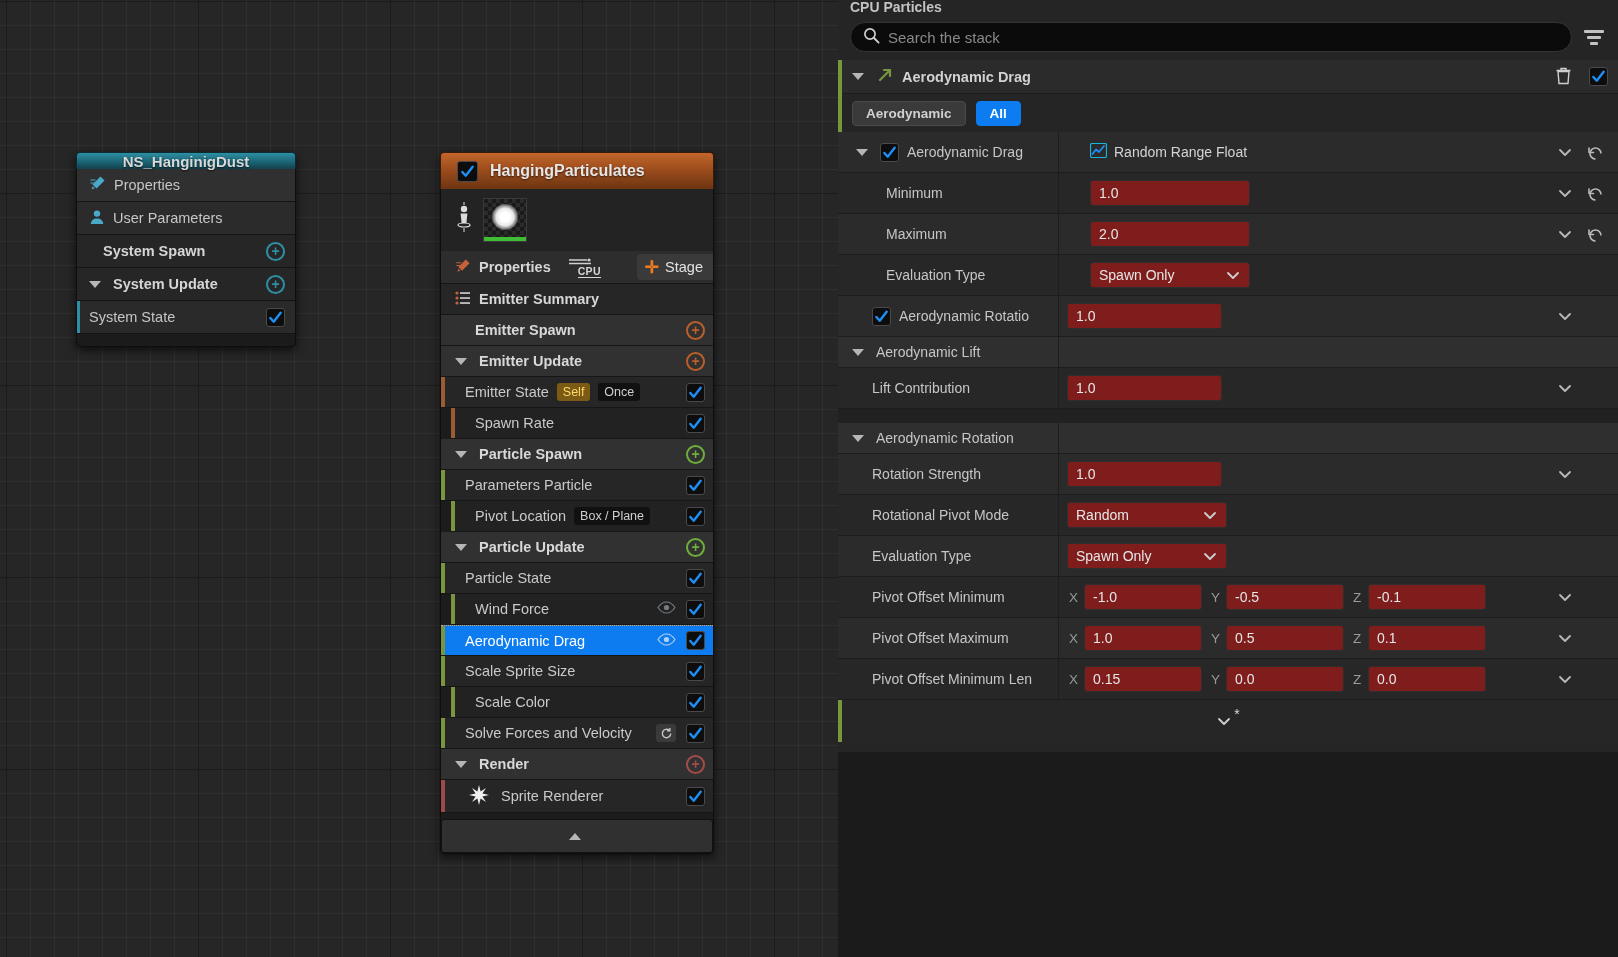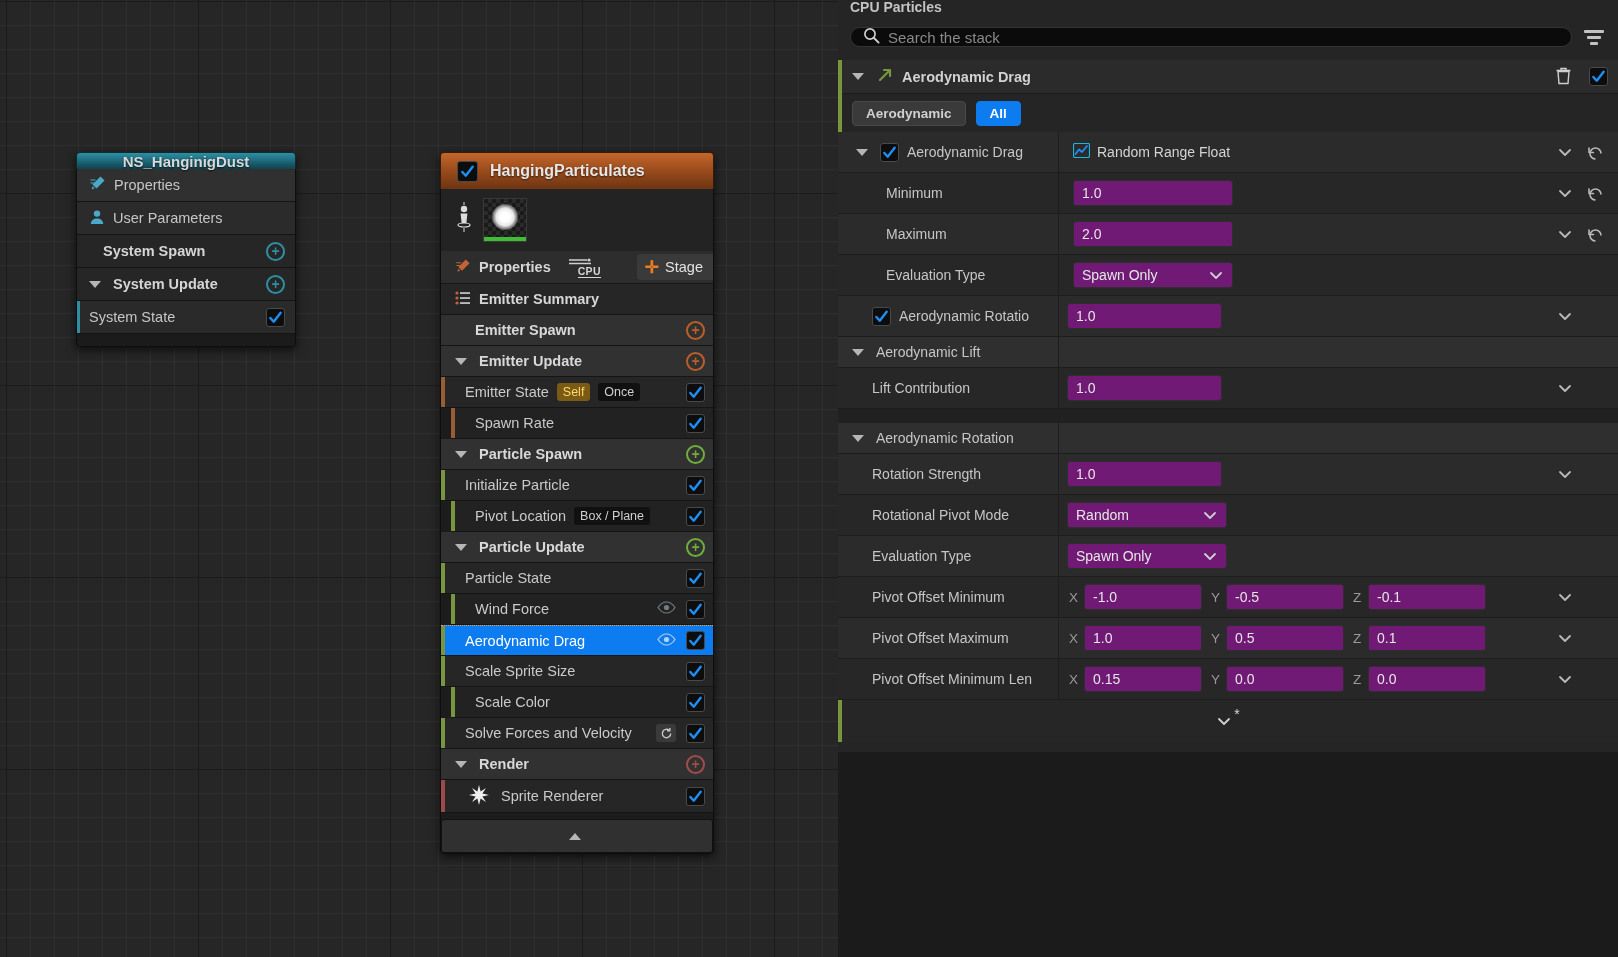--- a/index.html
+++ b/index.html
@@ -145,21 +145,21 @@
   #details {
     position:absolute; left:838px; top:0; width:780px; height:957px;
     background:#252525;
   }
   .panel-title {
     height:14px; color:#c3c3c3; font-size:14px; font-weight:bold;
     padding-left:12px; overflow:hidden; line-height:14px;
   }
   .searchbar { height:46px; display:flex; align-items:center; gap:10px; padding:0 12px; }
   .searchbox {
-    flex:1; height:20px; background:#0b0b0b; border:1px solid #343434;
+    flex:1; height:30px; background:#0b0b0b; border:1px solid #343434;
     border-radius:15px; display:flex; align-items:center; gap:8px; padding:0 12px;
   }
   .searchbox .ph { color:#8a8a8a; font-size:15px; }
   .filter-icon { width:24px;height:24px; display:flex;flex-direction:column;
     align-items:center;justify-content:center;gap:3px;}
   .filter-icon i { display:block; background:#c2c2c2; height:3px; border-radius:1px;}
   .filter-icon i:nth-child(1){ width:20px;} .filter-icon i:nth-child(2){ width:14px;}
   .filter-icon i:nth-child(3){ width:8px;}
 
   .stack { position:relative; }
@@ -182,25 +182,25 @@
     display:flex; align-items:center; min-height:40px; position:relative;
     border-bottom:1px solid #1d1d1d; background:#2b2b2b; font-size:14px; color:#c6c6c6;
   }
   .drow.alt { background:#272727; }
   .drow.section { background:#2f2f2f; min-height:30px; }
   .drow.gap { background:#212121; min-height:14px; border:none; }
   .dname { width:220px; display:flex; align-items:center; gap:8px; padding-left:18px;
            white-space:nowrap; overflow:hidden; }
   .dname.ind { padding-left:34px; }
   .dname.ind2 { padding-left:48px; }
-  .dvalue { flex:1; display:flex; align-items:center; gap:8px; padding-left:14px;
+  .dvalue { flex:1; display:flex; align-items:center; gap:8px; padding-left:31px;
             border-left:1px solid #1d1d1d; min-height:40px; }
   .drow.section .dvalue { min-height:30px; }
   .field {
-    background:#701a75; border:1px solid #2e2e2e; border-radius:3px;
+    background:#7f1d1d; border:1px solid #2e2e2e; border-radius:3px;
     height:26px; display:flex; align-items:center; padding:0 8px; color:#e6e6e6; font-size:14px;
   }
   .field.w160 { width:160px; }
   .field.w155 { width:155px; }
   .field.sel { width:160px; justify-content:space-between; }
   .axis { color:#9a9a9a; font-size:13.5px; margin-left:4px; width:10px; }
   .field.xyz { width:118px; }
   .rowend { display:flex; align-items:center; gap:14px; margin-left:auto; padding-right:14px; }
   .chev { width:16px;height:16px; display:inline-block; }
   .chev svg { width:16px;height:16px; }
@@ -379,21 +379,21 @@
           <span class="lbl" style="padding-left:0;">
             <span class="caret"></span>
             <span>Particle Spawn</span>
           </span>
           <span class="plusbtn green">+</span>
         </div>
 
         <div class="em-row module">
           <span class="stripe stripe-green"></span>
           <span class="lbl">
-              <span>Initialize Particle</span>
+              <span>Parameters Particle</span>
             </span>
           <span class="chk">
             <svg viewBox="0 0 16 16">
                 <path d="M2.5 8.5l3.6 4L13.5 3" stroke="#1f8ff5" stroke-width="2.6" fill="none" stroke-linecap="round" stroke-linejoin="round"></path>
               </svg>
           </span>
         </div>
 
         <div class="em-row module alt">
           <span class="stripe stripe-green"></span>

